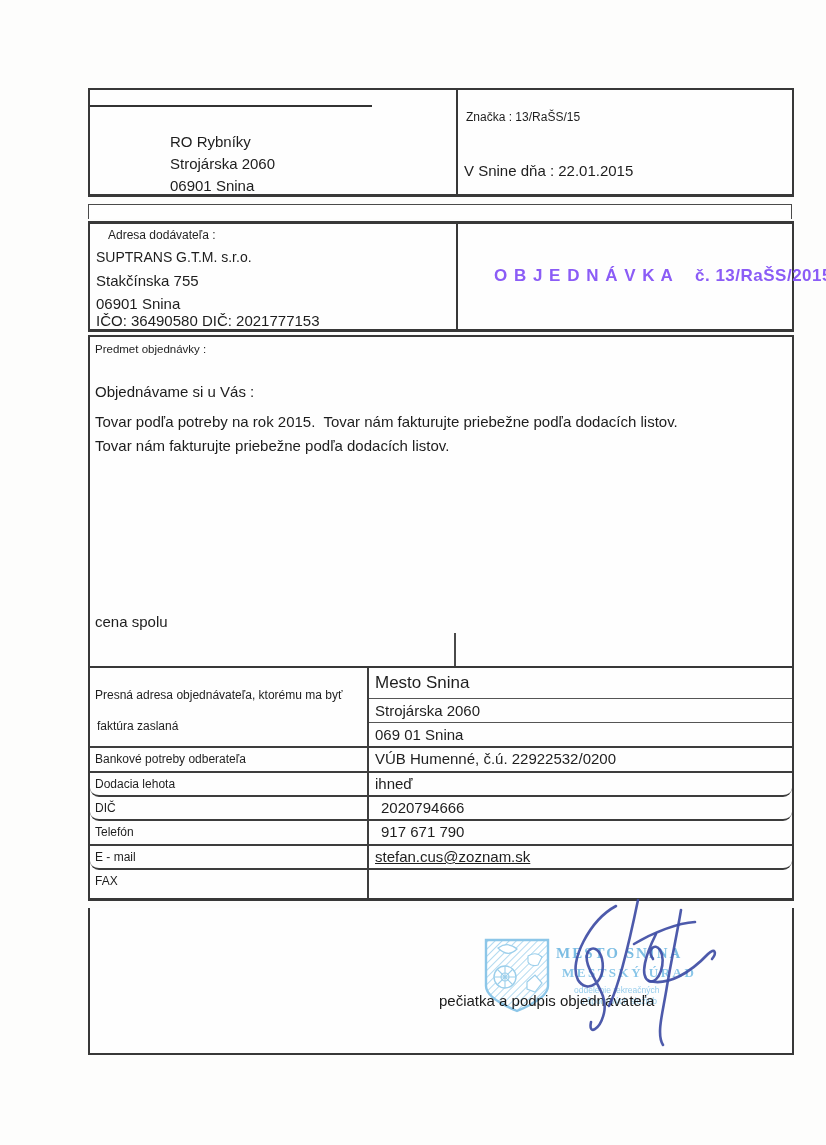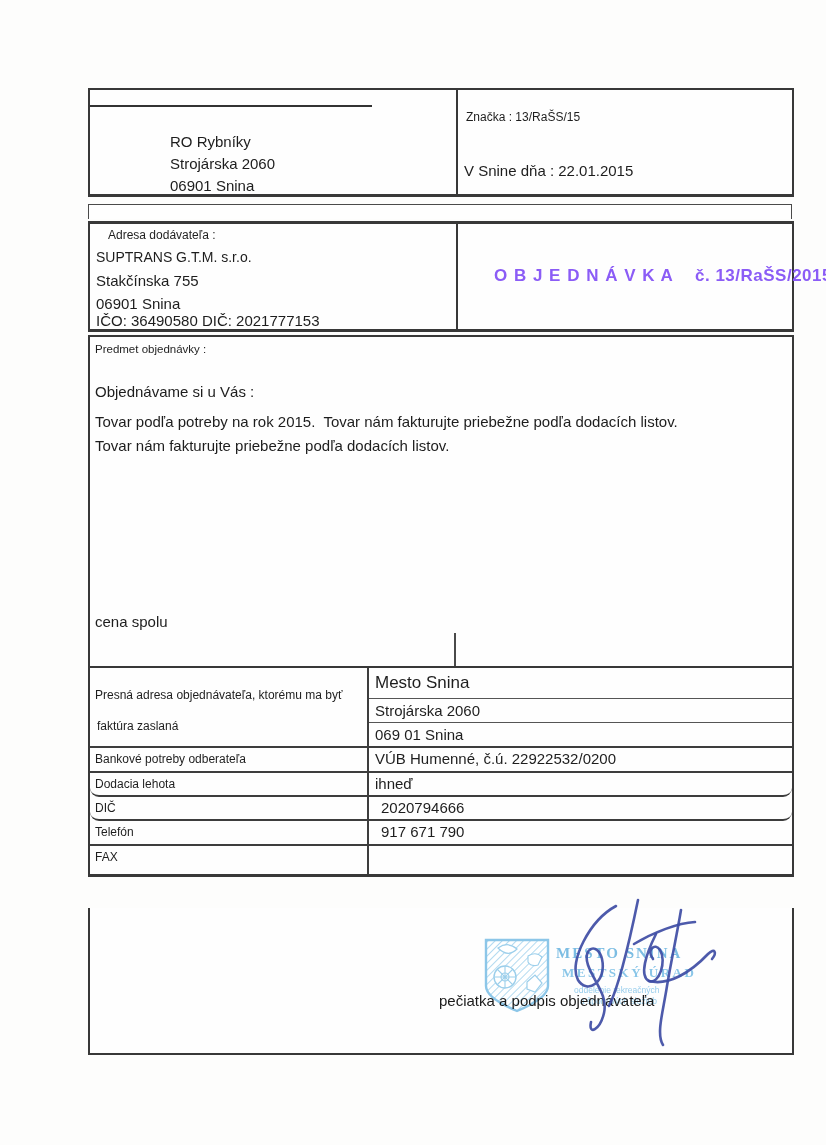--- a/index.html
+++ b/index.html
@@ -110,20 +110,24 @@
       <div class="dvalue">ihneď</div>
     </div>
     <div class="drow h22">
       <div class="dlabel">DIČ</div>
       <div class="dvalue ind">2020794666</div>
     </div>
     <div class="drow h23">
       <div class="dlabel">Telefón</div>
       <div class="dvalue ind">917 671 790</div>
     </div>
+    <div class="drow h22">
+      <div class="dlabel">E - mail</div>
+      <div class="dvalue u">stefan.cus@zoznam.sk</div>
+    </div>
     <div class="drow h28">
       <div class="dlabel">FAX</div>
       <div class="dvalue"></div>
     </div>
   </div>
 
   <div class="box box4">
 
     <svg class="stamp" width="240" height="82" viewBox="0 0 240 82">
       <defs>

